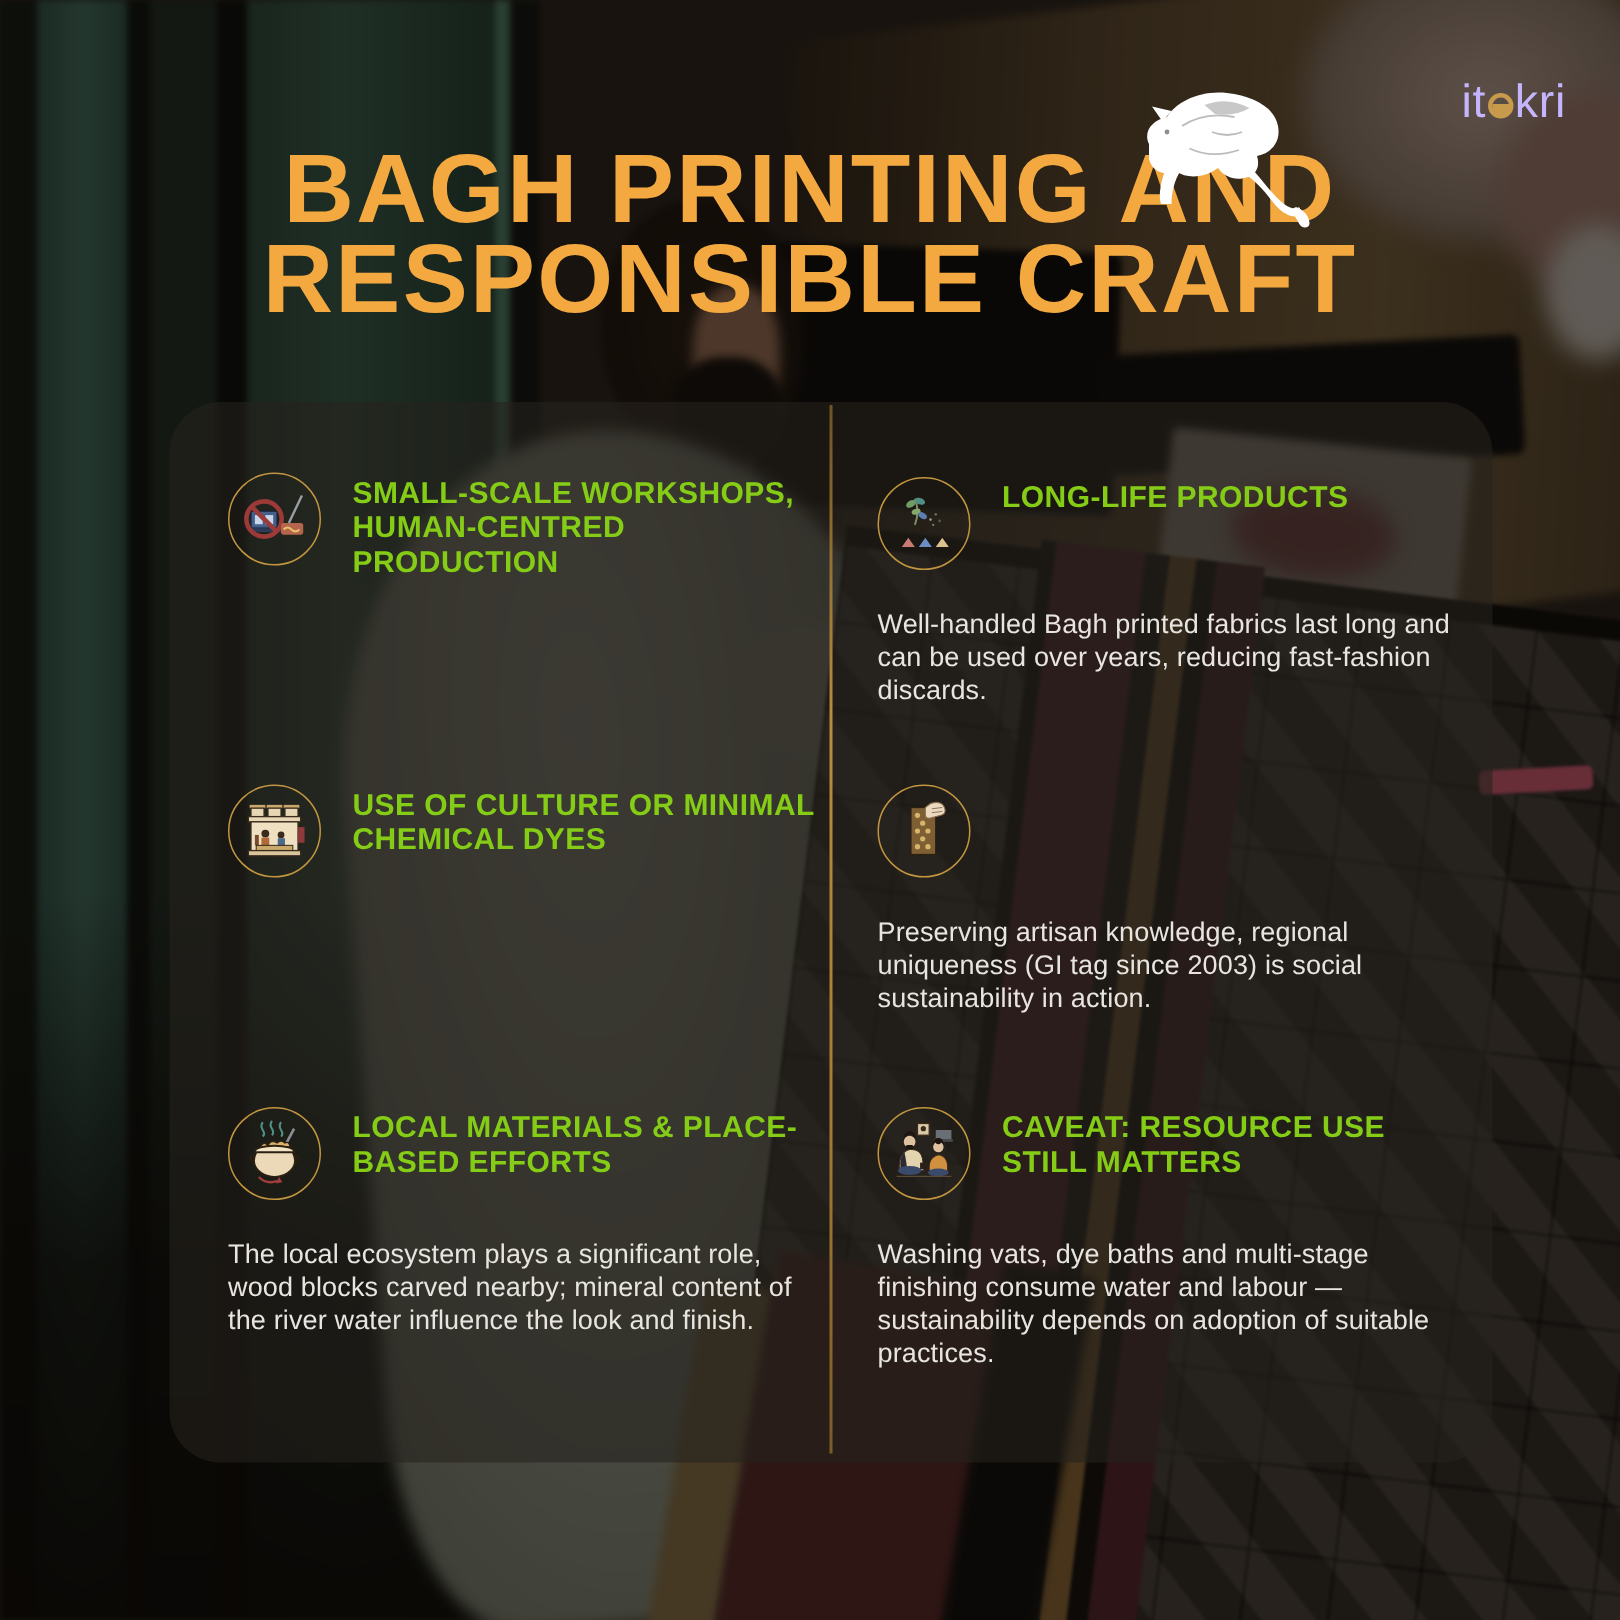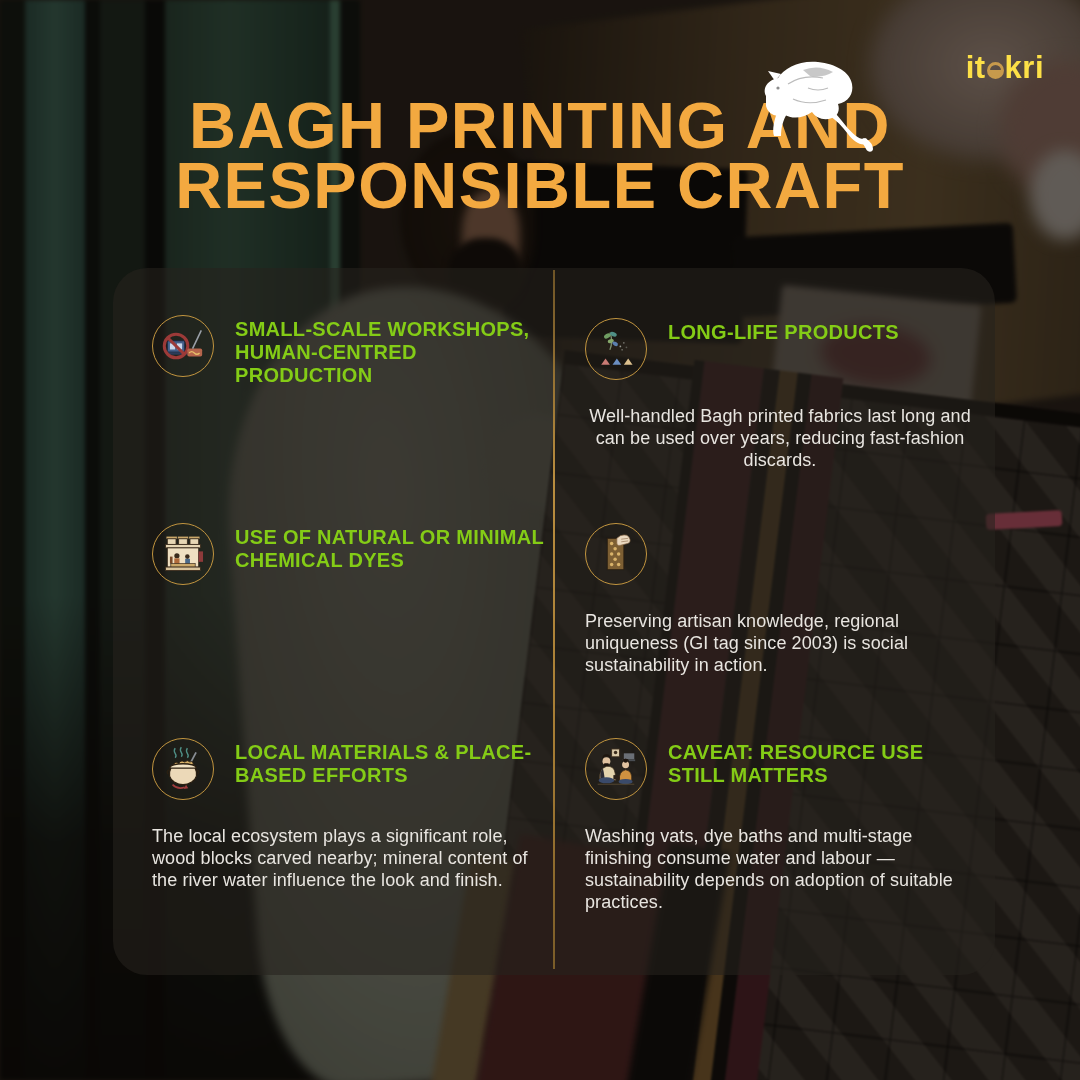--- a/index.html
+++ b/index.html
@@ -59,40 +59,40 @@
   .ph-pink{left:986px;top:512px;width:76px;height:16px;background:#a6485a;border-radius:4px;transform:rotate(-3deg);filter:blur(1px);}
   .dim{position:absolute;inset:0;z-index:1;background:rgba(10,8,5,.40);}
   
   .page-title{
     position:absolute;left:0;right:0;top:96px;z-index:3;margin:0;
     text-align:center;white-space:pre-line;
     font-size:65px;line-height:60px;font-weight:bold;letter-spacing:1.5px;
     color:#F3A940;
   }
   .logo{position:absolute;top:50px;right:36px;z-index:3;
-    font-size:31px;font-weight:bold;letter-spacing:.5px;color:#fde047;}
+    font-size:31px;font-weight:normal;letter-spacing:.5px;color:#c4b5fd;}
   .logo .o{display:inline-block;width:17px;height:17px;border:3.5px solid #C79A4C;border-radius:50%;
     background:linear-gradient(180deg,transparent 0 42%,#C79A4C 42%);vertical-align:-1px;margin:0 1px;}
   .tiger{position:absolute;left:748px;top:44px;z-index:4;}
   
   .panel{position:absolute;left:113px;top:268px;width:882px;height:707px;z-index:2;
     background:rgba(38,35,30,.58);border-radius:34px;}
   .divider{position:absolute;left:440px;top:2px;bottom:6px;width:2px;
     background:linear-gradient(180deg,#6e5426,#b98d3f 30%,#a47b33 70%,#7a5c28);}
   .cell{position:absolute;}
   .cell-head{display:flex;align-items:flex-start;gap:21px;height:62px;}
   .icon-circle{flex:0 0 62px;width:62px;height:62px;border:1.5px solid #C2953F;border-radius:50%;
     display:flex;align-items:center;justify-content:center;}
   .icon-circle svg{display:block;}
   .cell-title{margin:3px 0 0;white-space:pre-line;
     font-size:20px;line-height:23px;font-weight:bold;letter-spacing:.3px;color:#84cc16;}
   .cell-body{margin:25px 0 0;font-size:18px;line-height:22px;letter-spacing:.1px;color:#E8E5E0;}
   .c-left{left:39px;width:404px;}
   .c-right{left:472px;width:390px;}
-  .r1{top:47px;} .r1r{top:50px;text-align:center;} .r2{top:255px;} .r3{top:470px;}
+  .r1{top:47px;} .r1r{top:50px;} .r2{top:255px;} .r3{top:470px;}
 </style>
 </head>
 <body>
 
 <div class="canvas">
 
   <div class="photo" aria-hidden="true">
     <div class="ph ph-door"></div>
     <div class="ph ph-table"></div>
     <div class="ph ph-cloth1"></div>
@@ -202,21 +202,21 @@
             <rect x="49" y="28" width="5" height="12" fill="#8d3a3a"></rect>
             <circle cx="24" cy="33" r="3" fill="#3a2b1c"></circle>
             <rect x="21" y="36" width="6" height="7" fill="#b06a3a"></rect>
             <circle cx="36" cy="34" r="2.6" fill="#3a2b1c"></circle>
             <rect x="33.5" y="36.5" width="5.5" height="6" fill="#4a6a8a"></rect>
             <rect x="16" y="34" width="3" height="8" fill="#7a4a2a"></rect>
             <rect x="17" y="42" width="28" height="4" fill="#caa86a" stroke="#3a2b1c" stroke-width=".8"></rect>
             <rect x="11" y="46" width="40" height="4" fill="#d9c49c" stroke="#3a2b1c"></rect>
           </svg>
         </div>
-        <h2 class="cell-title">USE OF NATURAL OR MINIMAL
+        <h2 class="cell-title">USE OF CULTURE OR MINIMAL
 CHEMICAL DYES</h2>
       </div>
     </section>
 
     <section class="cell c-right r2">
       <div class="cell-head">
         <div class="icon-circle">
           <svg width="54" height="54" viewBox="0 0 62 62">
             <rect x="21" y="13" width="19" height="36" fill="#7d5f33" stroke="#2c2012"></rect>
             <g fill="#d9b36a">

